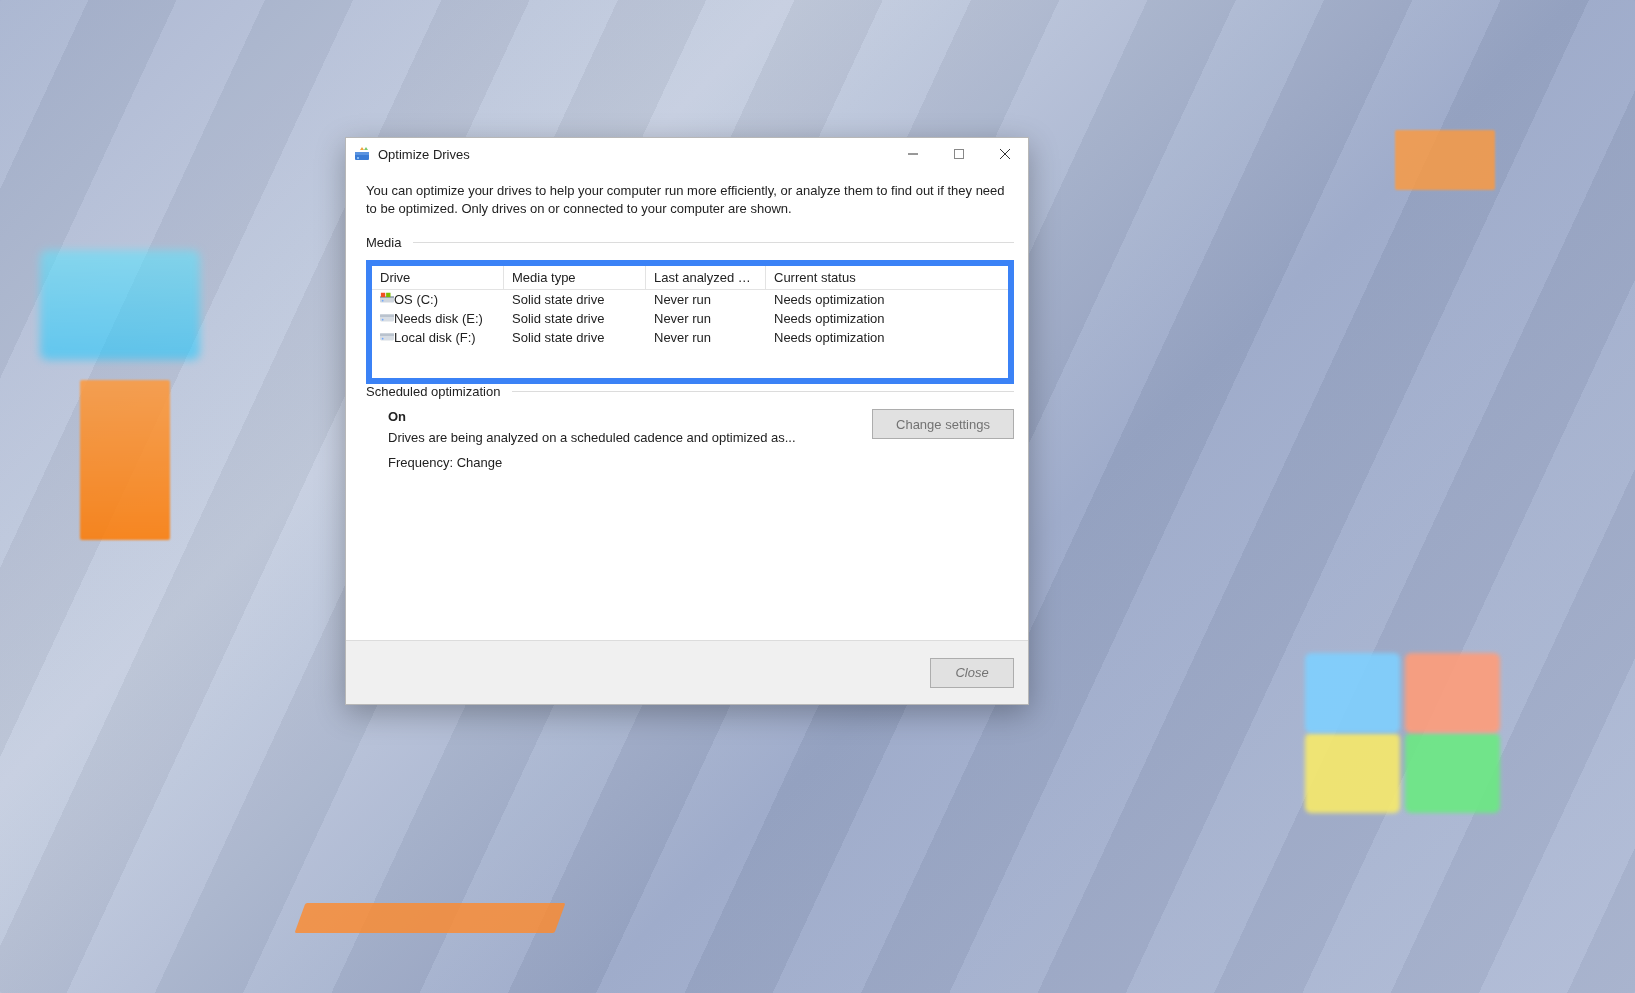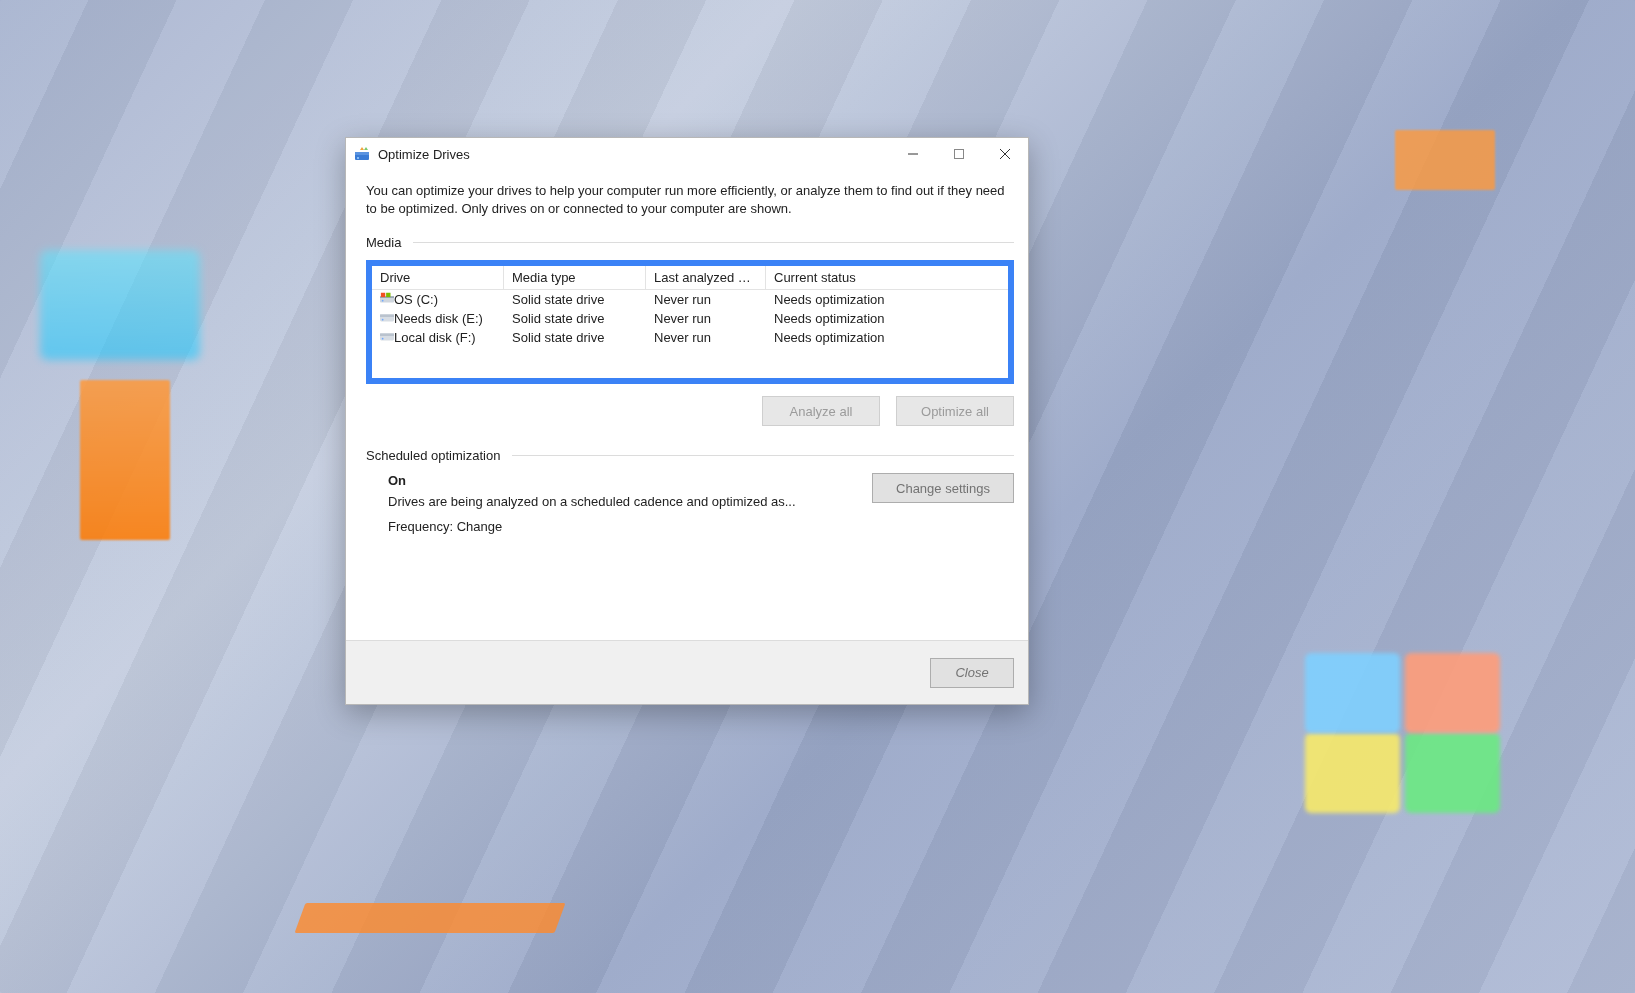--- a/index.html
+++ b/index.html
@@ -246,24 +246,20 @@
                 </svg></span>
               <span>Local disk (F:)</span>
             </div>
             <div class="cell">Solid state drive</div>
             <div class="cell">Never run</div>
             <div class="cell">Needs optimization</div>
           </div>
         </div>
     </div>
 
-    <div class="action-row">
-      <div class="btn disabled">Analyze all</div>
-      <div class="btn disabled">Optimize all</div>
-    </div>
 
     <div class="group-label-row">
       <span class="label">Scheduled optimization</span>
       <span class="rule"></span>
     </div>
 
     <div class="sched-block">
       <div class="sched-text">
         <div class="state">On</div>
         <div class="desc">Drives are being analyzed on a scheduled cadence and optimized as...</div>

